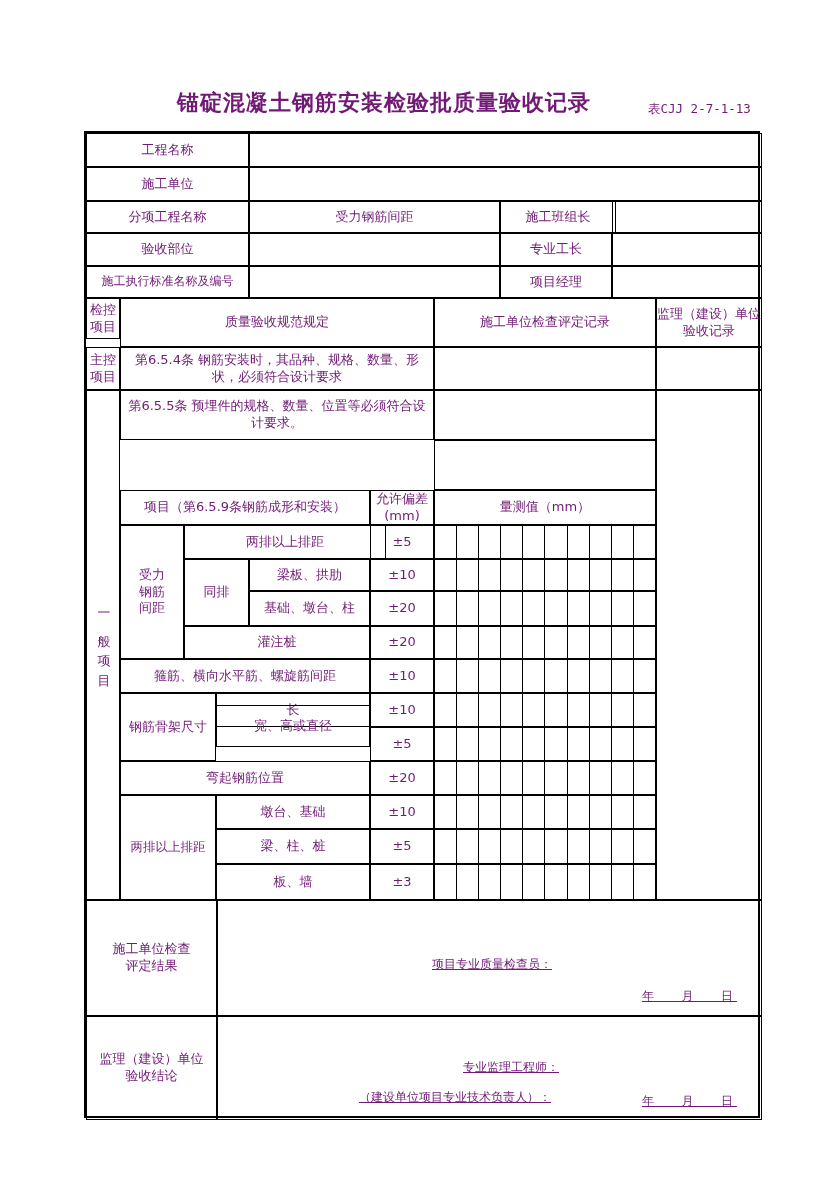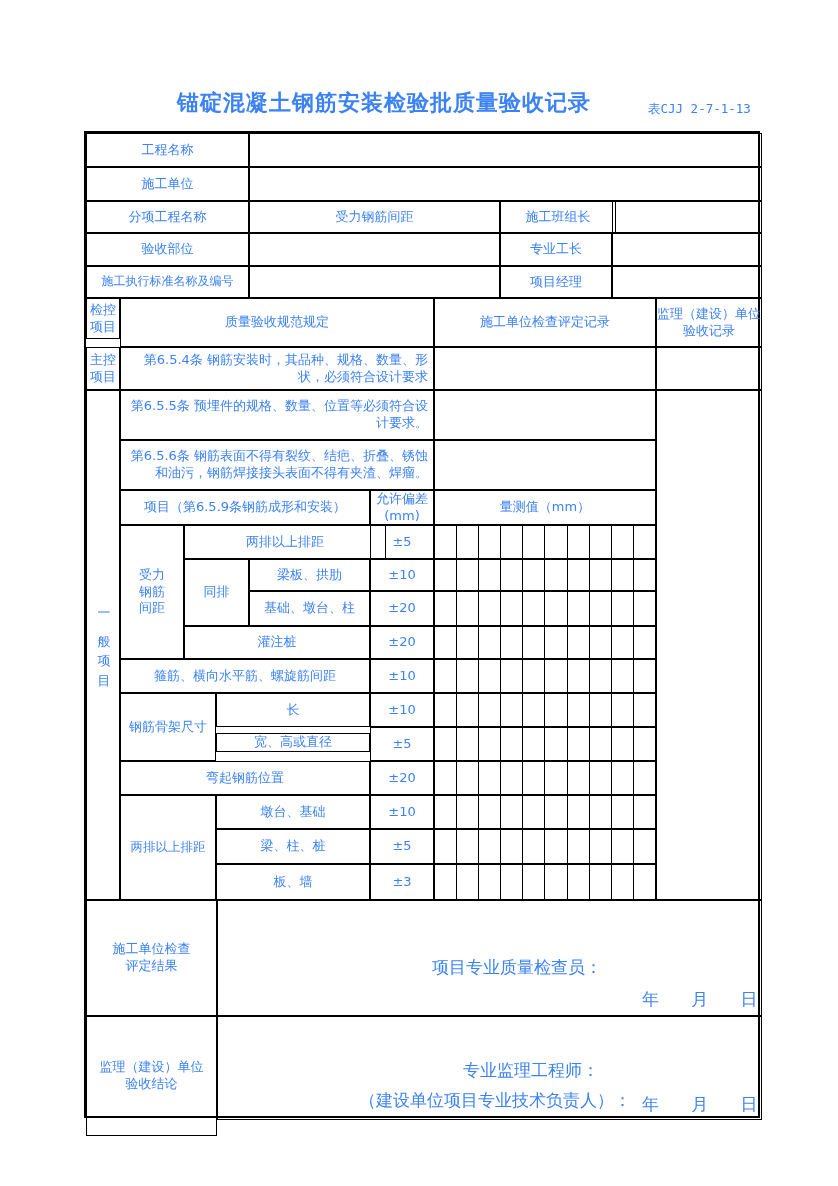--- a/index.html
+++ b/index.html
@@ -1,33 +1,33 @@
 <!DOCTYPE html>
 <html><head>
 <meta charset="utf-8">
 <style>
   html,body{margin:0;padding:0;background:#fff;}
   .page{position:relative;width:838px;height:1186px;background:#fff;
-        font-family:"DejaVu Sans","Liberation Sans",sans-serif;color:#3b82f6;}
+        font-family:"DejaVu Sans","Liberation Sans",sans-serif;color:#701a75;}
   .title{position:absolute;left:84px;top:88px;width:600px;text-align:center;
          font-size:22px;font-weight:bold;letter-spacing:1px;}
   .form-code{position:absolute;left:648px;top:101px;width:120px;font-size:12.5px;
          font-family:"DejaVu Sans Mono","Liberation Mono",monospace;}
   .sheet{position:absolute;left:84px;top:131px;width:676px;height:987px;
          border:2px solid #000;box-sizing:border-box;}
   .c{position:absolute;border:1px solid #000;box-sizing:border-box;
      display:flex;align-items:center;justify-content:center;text-align:center;
      font-size:13px;line-height:1.3;overflow:hidden;}
-  .left{justify-content:flex-start;text-align:right;padding:3px 5px;}
+  .left{justify-content:flex-start;text-align:center;padding:3px 5px;}
   .vert{writing-mode:vertical-rl;text-orientation:upright;letter-spacing:20px;}
   .wrapnarrow span{display:inline-block;}
   .mrow{position:absolute;display:flex;border:1px solid #000;box-sizing:border-box;}
   .mrow > div{flex:1;border-right:1px solid #000;}
   .mrow > div:last-child{border-right:none;}
-  .sigtext{position:absolute;font-size:17px;white-space:pre;}
+  .sigtext{position:absolute;font-size:12px;white-space:pre;text-decoration:underline;}
   .date{white-space:pre;letter-spacing:4px;}
 </style>
 </head>
 <body>
 
 <div class="page">
 
   <div class="title">锚碇混凝土钢筋安装检验批质量验收记录</div>
   <div class="form-code">表CJJ 2-7-1-13</div>
 
@@ -63,21 +63,20 @@
     <div class="c left" style="left:34px;top:214px;width:314px;height:43px">第6.5.4条 钢筋安装时，其品种、规格、数量、形状，必须符合设计要求</div>
     <div class="c" style="left:348px;top:214px;width:222px;height:43px"></div>
     <div class="c" style="left:570px;top:214px;width:106px;height:43px"></div>
 
     <div class="c vert" style="left:0;top:257px;width:34px;height:510px">一般项目</div>
     <div class="c" style="left:570px;top:257px;width:106px;height:510px"></div>
 
     <div class="c left" style="left:34px;top:257px;width:314px;height:50px">第6.5.5条 预埋件的规格、数量、位置等必须符合设计要求。</div>
     <div class="c" style="left:348px;top:257px;width:222px;height:50px"></div>
 
-    <div class="c left" style="left:34px;top:307px;width:314px;height:50px">第6.5.6条 钢筋表面不得有裂纹、结疤、折叠、锈蚀和油污，钢筋焊接接头表面不得有夹渣、焊瘤。</div>
     <div class="c" style="left:348px;top:307px;width:222px;height:50px"></div>
 
     <div class="c" style="left:34px;top:357px;width:250px;height:35px">项目（第6.5.9条钢筋成形和安装）</div>
     <div class="c wrapnarrow" style="left:284px;top:357px;width:64px;height:35px">
         <span style="max-width:56px">允许偏差(mm)</span>
       </div>
     <div class="c" style="left:348px;top:357px;width:222px;height:35px">量测值（mm）</div>
 
     <div class="c wrapnarrow" style="left:34px;top:392px;width:64px;height:134px">
         <span style="max-width:30px">受力钢筋间距</span>
@@ -97,21 +96,21 @@
 
     <div class="c" style="left:98px;top:493px;width:186px;height:33px">灌注桩</div>
     <div class="c" style="left:284px;top:493px;width:64px;height:33px">±20</div>
 
     <div class="c" style="left:34px;top:526px;width:250px;height:34px">箍筋、横向水平筋、螺旋筋间距</div>
     <div class="c" style="left:284px;top:526px;width:64px;height:34px">±10</div>
 
     <div class="c" style="left:130px;top:560px;width:154px;height:34px">长</div>
     <div class="c" style="left:284px;top:560px;width:64px;height:34px">±10</div>
 
-    <div class="c" style="left:130px;top:600px;width:154px;height:19px">宽、高或直径</div>
+    <div class="c" style="left:130px;top:572px;width:154px;height:42px">宽、高或直径</div>
     <div class="c" style="left:284px;top:594px;width:64px;height:34px">±5</div>
 
     <div class="c" style="left:34px;top:628px;width:250px;height:34px">弯起钢筋位置</div>
     <div class="c" style="left:284px;top:628px;width:64px;height:34px">±20</div>
 
     <div class="c" style="left:130px;top:662px;width:154px;height:34px">墩台、基础</div>
     <div class="c" style="left:284px;top:662px;width:64px;height:34px">±10</div>
 
     <div class="c" style="left:130px;top:696px;width:154px;height:35px">梁、柱、桩</div>
     <div class="c" style="left:284px;top:696px;width:64px;height:35px">±5</div>
@@ -252,21 +251,21 @@
         <div></div>
       </div>
 
     <div class="c wrapnarrow" style="left:0;top:767px;width:131px;height:116px">
         <span style="max-width:85px">施工单位检查评定结果</span>
       </div>
     <div class="c" style="left:131px;top:767px;width:545px;height:116px"></div>
     <div class="sigtext" style="left:346px;top:823px">项目专业质量检查员：</div>
     <div class="sigtext date" style="left:556px;top:855px">年   月   日</div>
 
-    <div class="c wrapnarrow" style="left:0;top:883px;width:131px;height:120px">
+    <div class="c wrapnarrow" style="left:0;top:883px;width:131px;height:104px">
         <span style="max-width:108px">监理（建设）单位验收结论</span>
       </div>
     <div class="c" style="left:131px;top:883px;width:545px;height:104px"></div>
     <div class="sigtext" style="left:377px;top:926px">专业监理工程师：</div>
     <div class="sigtext" style="left:273px;top:956px">（建设单位项目专业技术负责人）：</div>
     <div class="sigtext date" style="left:556px;top:960px">年   月   日</div>
 
   </div>
 </div>
 

